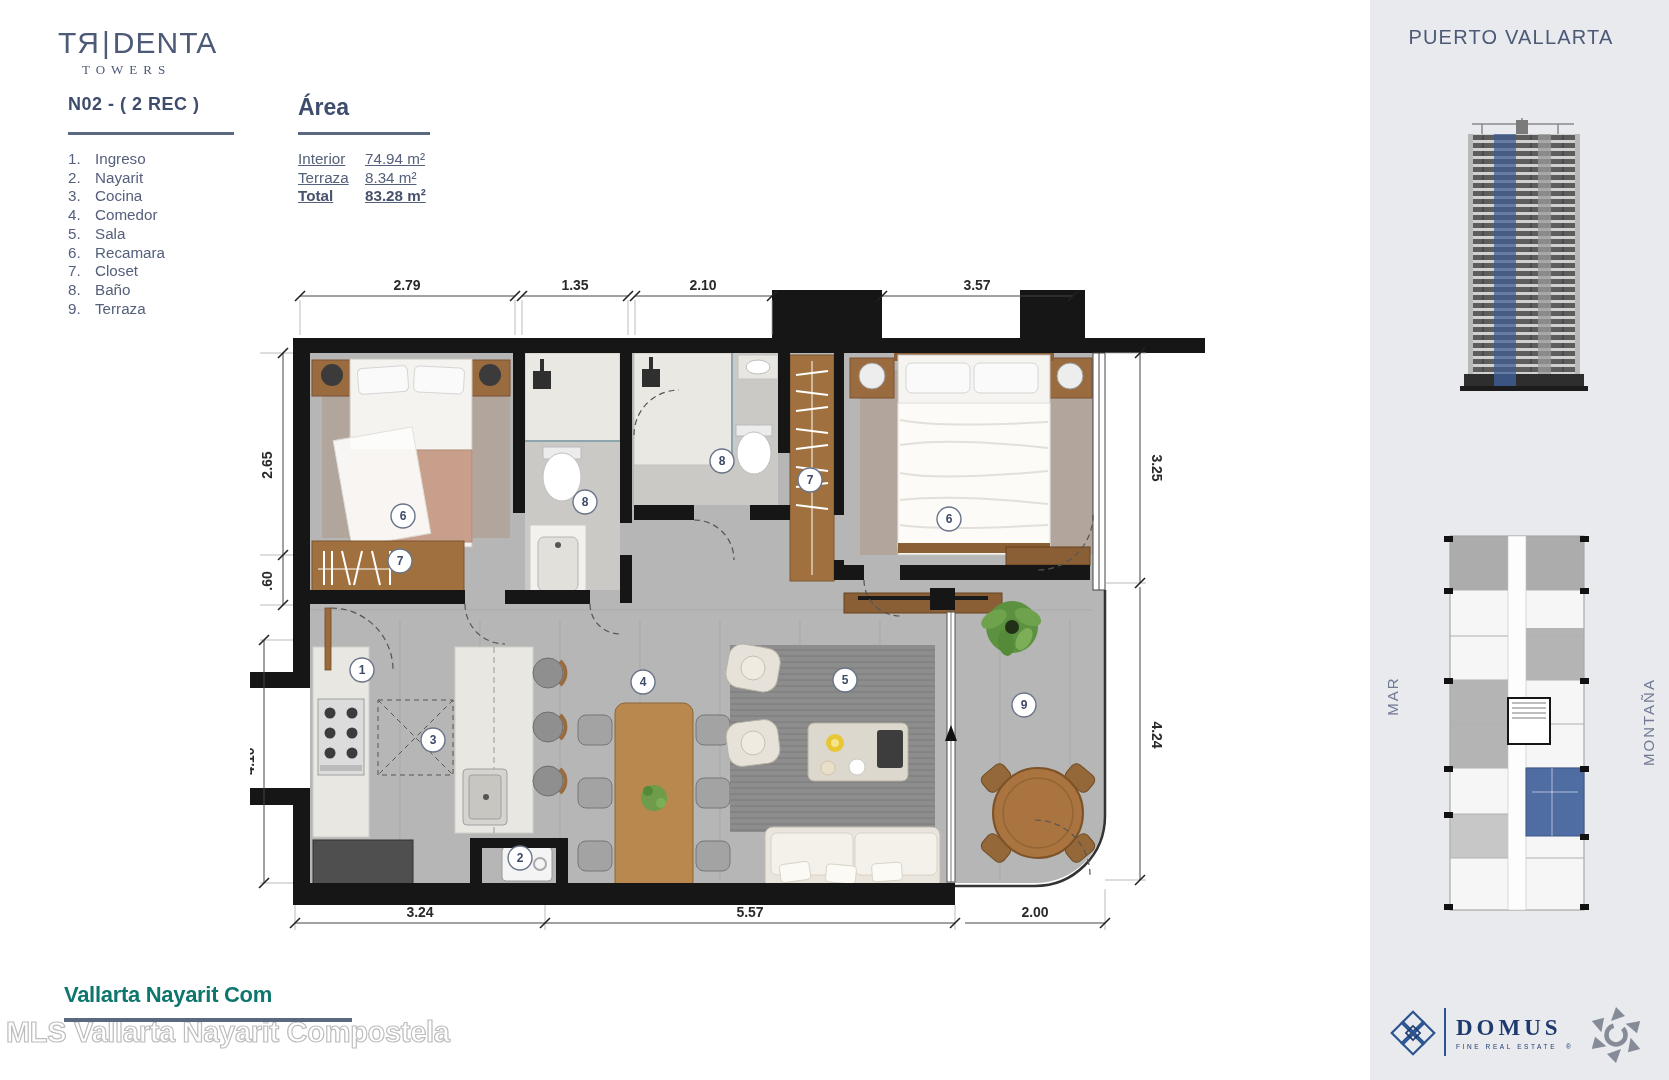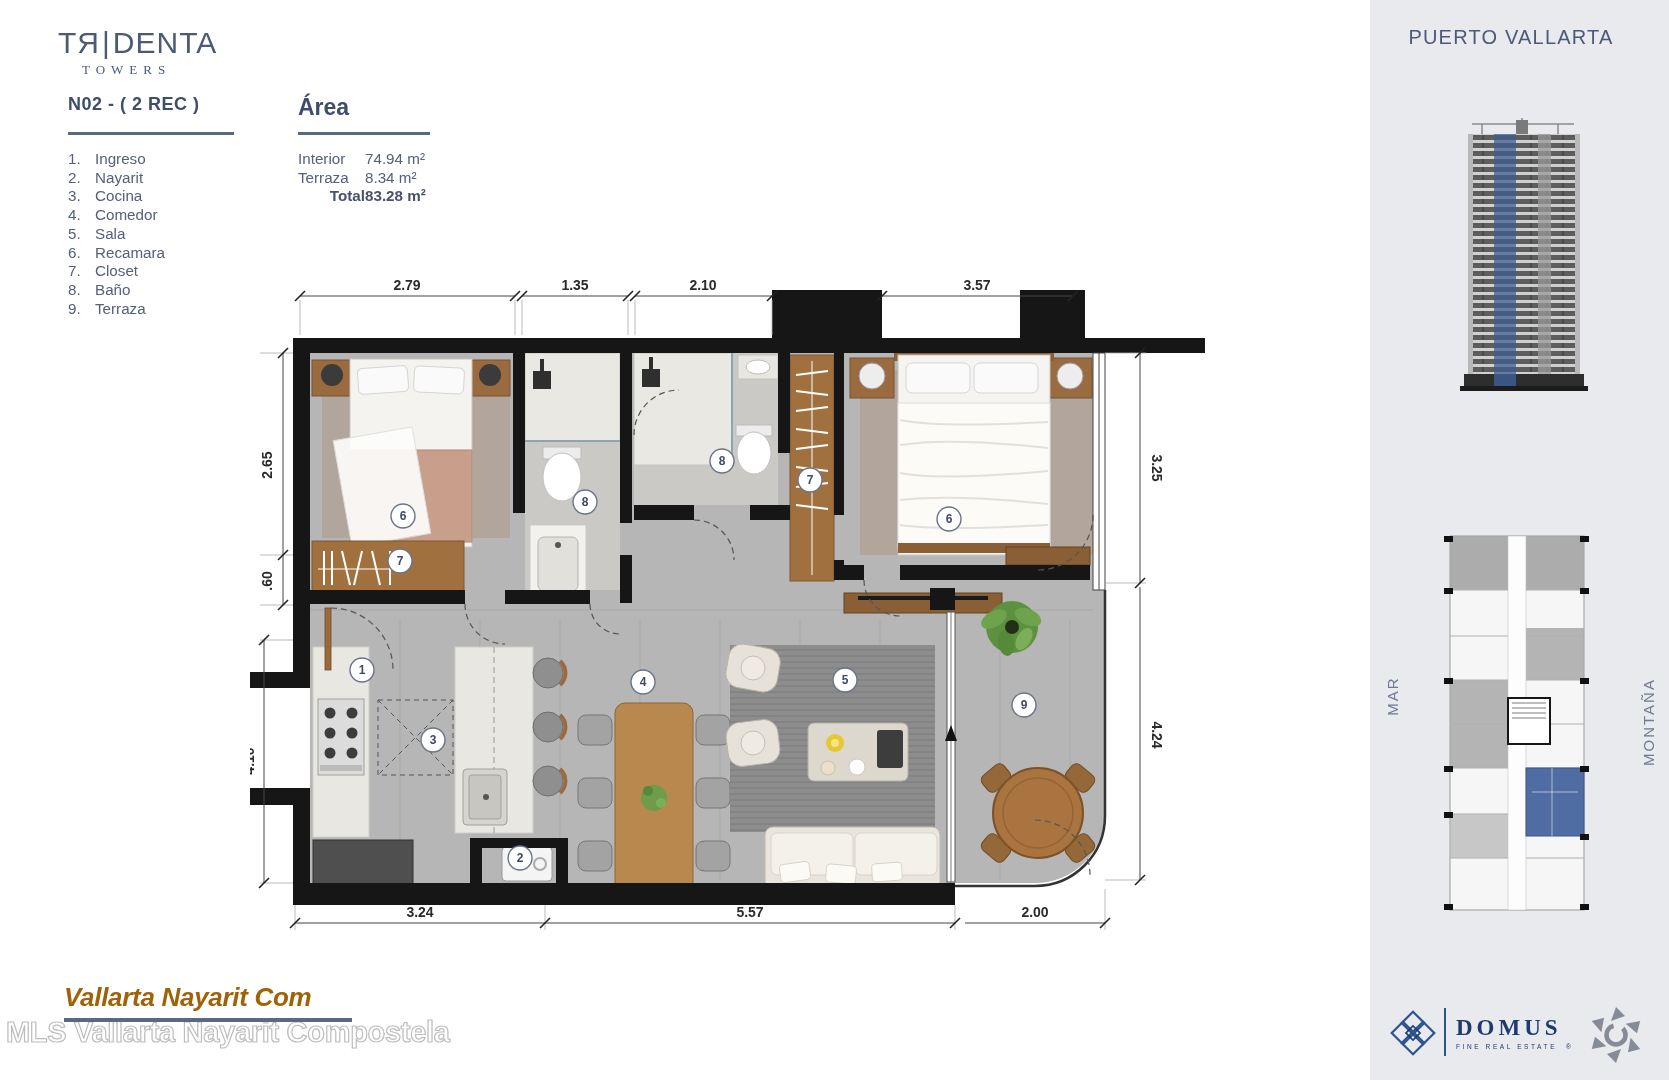--- a/index.html
+++ b/index.html
@@ -12,39 +12,39 @@
   .brand .word .bar{font-weight:300;padding:0 2px;}
   .brand .sub{font-family:"Liberation Serif",serif;font-size:13px;letter-spacing:6px;margin-top:2px;margin-left:24px;}
   .h-title{left:68px;top:94px;font-size:18px;font-weight:bold;color:#3e4c6d;letter-spacing:.5px;}
   .h-rule{height:3px;background:#5a6880;}
   .rule-unit{left:68px;top:132px;width:166px;}
   .rule-area{left:298px;top:132px;width:132px;}
   .h-area{left:298px;top:94px;font-size:23px;font-weight:bold;color:#3e4c6d;}
   .legend{left:68px;top:150px;color:#55607c;font-size:15.2px;line-height:18.7px;}
   .legend .row{display:flex;}
   .legend .num{width:27px;}
-  .areatab{left:298px;top:150px;color:#55607c;font-size:15.2px;line-height:18.7px;}
+  .areatab{left:298px;top:150px;color:#55607c;font-size:15.2px;line-height:18.7px;text-decoration:underline;}
   .areatab .row{display:flex;}
   .areatab .lab{width:67px;}
-  .areatab .bold{font-weight:bold;color:#47526d;text-align:right;}
+  .areatab .bold{font-weight:bold;color:#47526d;}
 
   
   .sidebar{left:1370px;top:0;width:299px;height:1080px;background:#e8eaee;}
   .location{left:1380px;top:26px;width:262px;text-align:center;font-size:20px;letter-spacing:1.2px;color:#4d5a77;}
   .mar{left:1384px;top:738px;width:84px;transform:rotate(-90deg);transform-origin:0 0;font-size:15px;letter-spacing:2px;color:#707a92;text-align:center;}
   .montana{left:1640px;top:782px;width:120px;transform:rotate(-90deg);transform-origin:0 0;font-size:15px;letter-spacing:2px;color:#707a92;text-align:center;}
   .domusbox{left:1390px;top:1006px;display:flex;align-items:center;}
   .domus-divider{width:2px;height:48px;background:#2c5590;margin:0 10px 0 8px;}
   .domus-name{font-family:"Liberation Serif",serif;font-size:23px;letter-spacing:4px;color:#1e3a6e;font-weight:700;}
   .domus-tag{font-size:6.5px;letter-spacing:2.6px;color:#1e3a6e;margin-top:2px;}
 
   
   .wm-outline{left:6px;top:976px;font-size:29px;font-weight:bold;color:rgba(255,255,255,.05);
     -webkit-text-stroke:1.2px #bdbdbd;letter-spacing:-.3px;white-space:nowrap;margin-top:40px;}
-  .wm-dark{left:64px;top:982px;font-size:26px;font-weight:bold;color:#a16207;letter-spacing:-.3px;white-space:nowrap;font-style:italic;}
+  .wm-dark{left:64px;top:982px;font-size:22px;font-weight:bold;color:#0f766e;letter-spacing:-.3px;white-space:nowrap;}
   .wm-rule{left:64px;top:1018px;width:288px;height:4px;background:#5a6880;}
 
   svg text{font-family:"Liberation Sans",sans-serif;}
   .dimtxt{font-size:14px;font-weight:bold;fill:#2a2a2a;}
   .badge-circle{fill:#ffffff;stroke:#6a7488;stroke-width:1.4;}
   .badge-num{font-size:12px;font-weight:bold;fill:#3d4a66;}
 </style>
 </head>
 <body>
 

